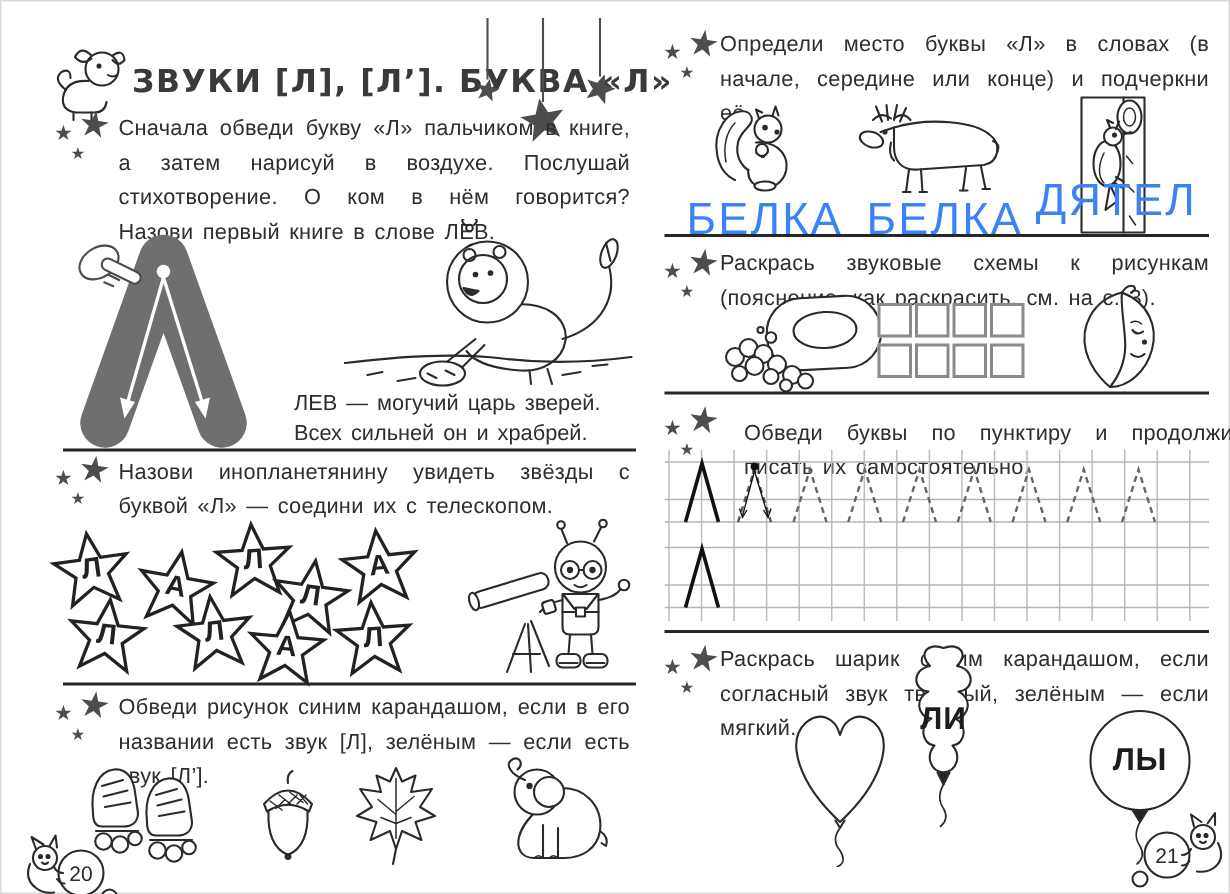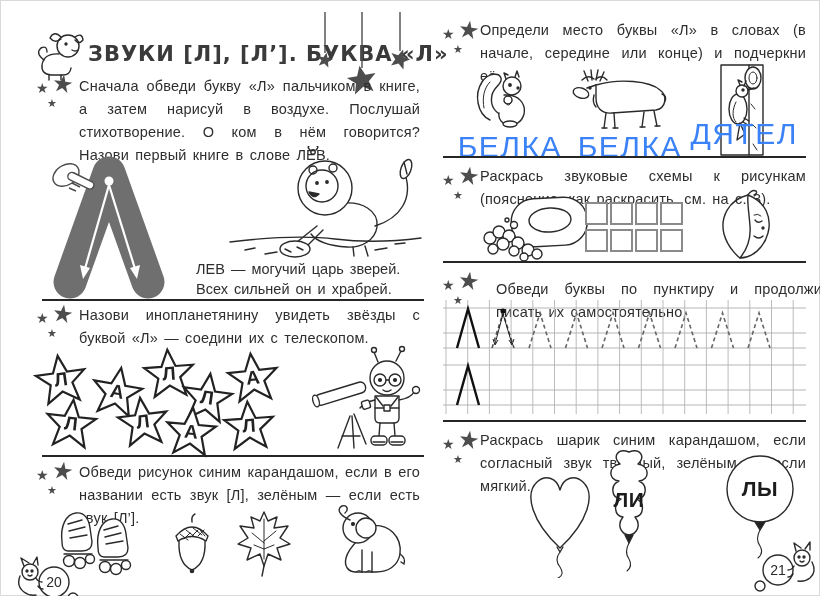--- a/index.html
+++ b/index.html
@@ -451,31 +451,31 @@
 
     <div class="balloon" style="left:94px;top:452px;width:92px;height:126px;">
       <svg viewBox="0 0 92 126">
         <g class="doodle-fill" stroke-width="1.6">
           <path d="M46,96 C18,70 10,42 23,30 C32,22 43,26 46,38 C49,26 60,22 69,30 C82,42 74,70 46,96 Z"></path>
           <path d="M43,95 l3,5 3,-5" fill="none"></path>
           <path d="M46,100 q-6,8 0,15 q5,8 -2,11" fill="none" stroke-width="1.1"></path>
         </g>
       </svg>
     </div>
-    <div class="balloon" style="left:177px;top:444px;width:64px;height:130px;">
+    <div class="balloon" style="left:177px;top:424px;width:64px;height:130px;">
       <svg viewBox="0 0 64 130">
         <g class="doodle-fill" stroke-width="1.6">
           <path d="M32,8 C21,4 15,12 23,20 C11,22 11,36 22,37 C13,41 14,54 24,55 C16,59 17,72 26,73 C20,80 23,90 32,91 C41,90 44,80 38,73 C47,72 48,59 40,55 C50,54 51,41 42,37 C53,36 53,22 41,20 C49,12 43,4 32,8 Z"></path>
           <path d="M28,91 L36,91 L32,99 Z" fill="#222"></path>
           <path d="M32,99 q-5,9 0,16 q4,7 -2,12" fill="none" stroke-width="1.1"></path>
         </g>
       </svg>
       <span class="bletter" style="top:44px;">ЛИ</span>
     </div>
-    <div class="balloon" style="left:303px;top:450px;width:74px;height:122px;">
+    <div class="balloon" style="left:303px;top:468px;width:74px;height:122px;">
       <svg viewBox="0 0 74 122">
         <g class="doodle-fill" stroke-width="1.6">
           <circle cx="37" cy="39" r="33"></circle>
           <path d="M32,72 L42,72 L37,80 Z" fill="#222"></path>
           <path d="M37,80 q-5,9 0,16 q4,7 -2,12" fill="none" stroke-width="1.1"></path>
         </g>
       </svg>
       <span class="bletter" style="top:27px;">ЛЫ</span>
     </div>
 

